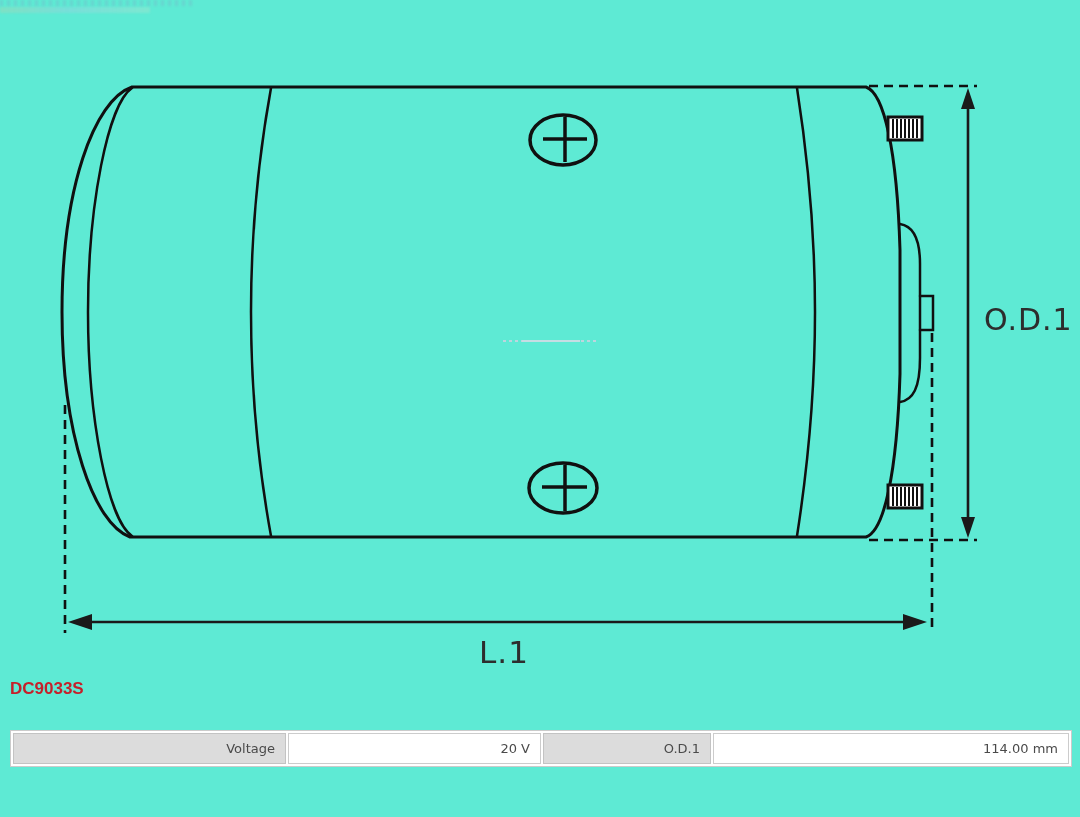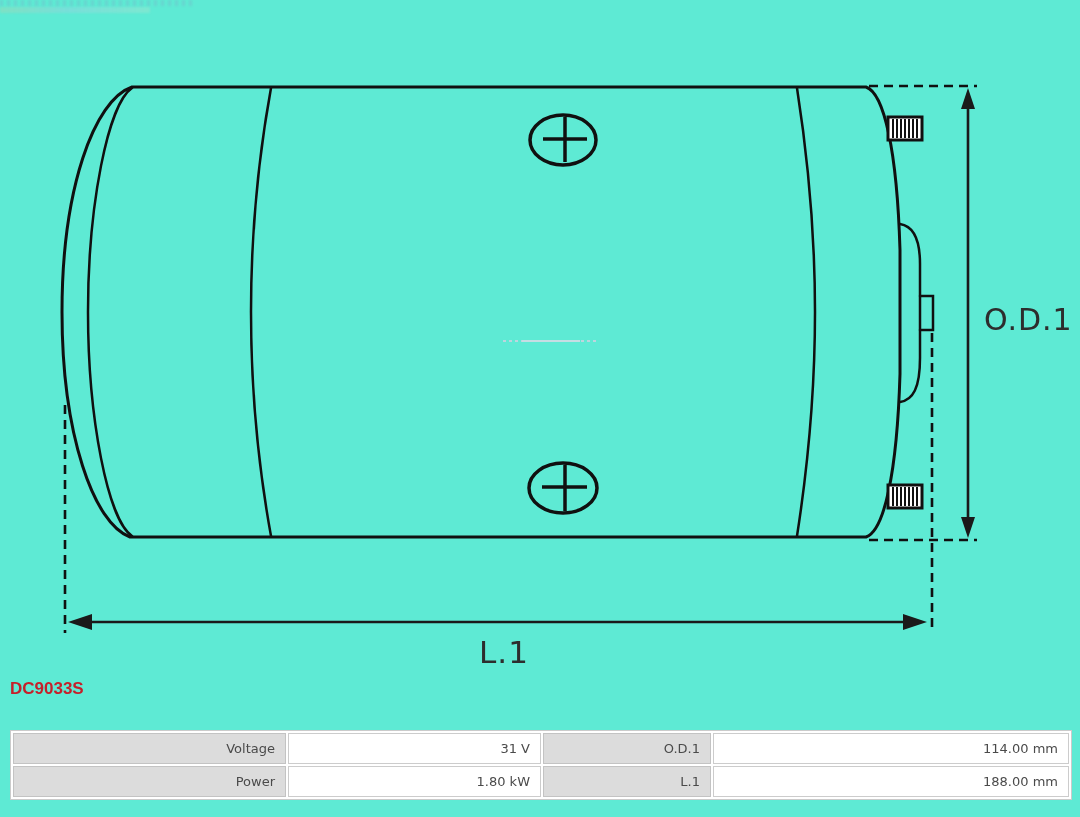--- a/index.html
+++ b/index.html
@@ -118,26 +118,20 @@
   <table id="spec-table">
     <colgroup>
       <col style="width:273px">
         <col style="width:253px">
         <col style="width:168px">
         <col style="width:356px">
     </colgroup>
     <tbody>
       <tr>
         <td class="lab">Voltage</td>
-        <td class="val">31 V</td>
+        <td class="val">20 V</td>
         <td class="lab">O.D.1</td>
         <td class="val">114.00 mm</td>
-      </tr>
-      <tr>
-        <td class="lab">Power</td>
-        <td class="val">1.80 kW</td>
-        <td class="lab">L.1</td>
-        <td class="val">188.00 mm</td>
       </tr>
     </tbody>
   </table>
 
 </div>
 
 </body></html>

